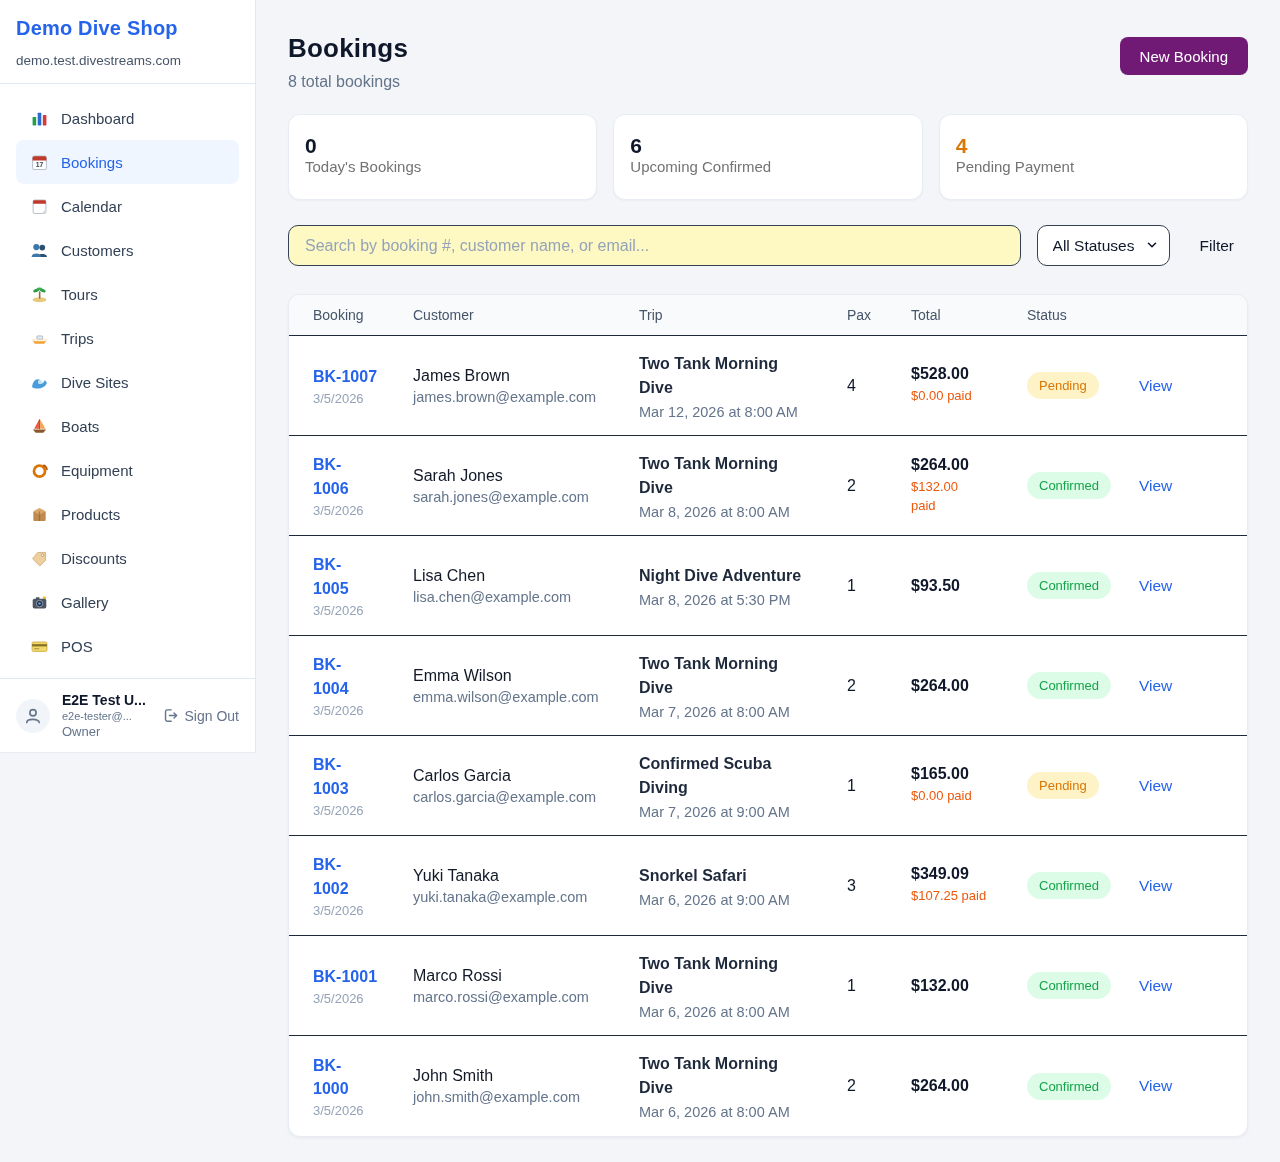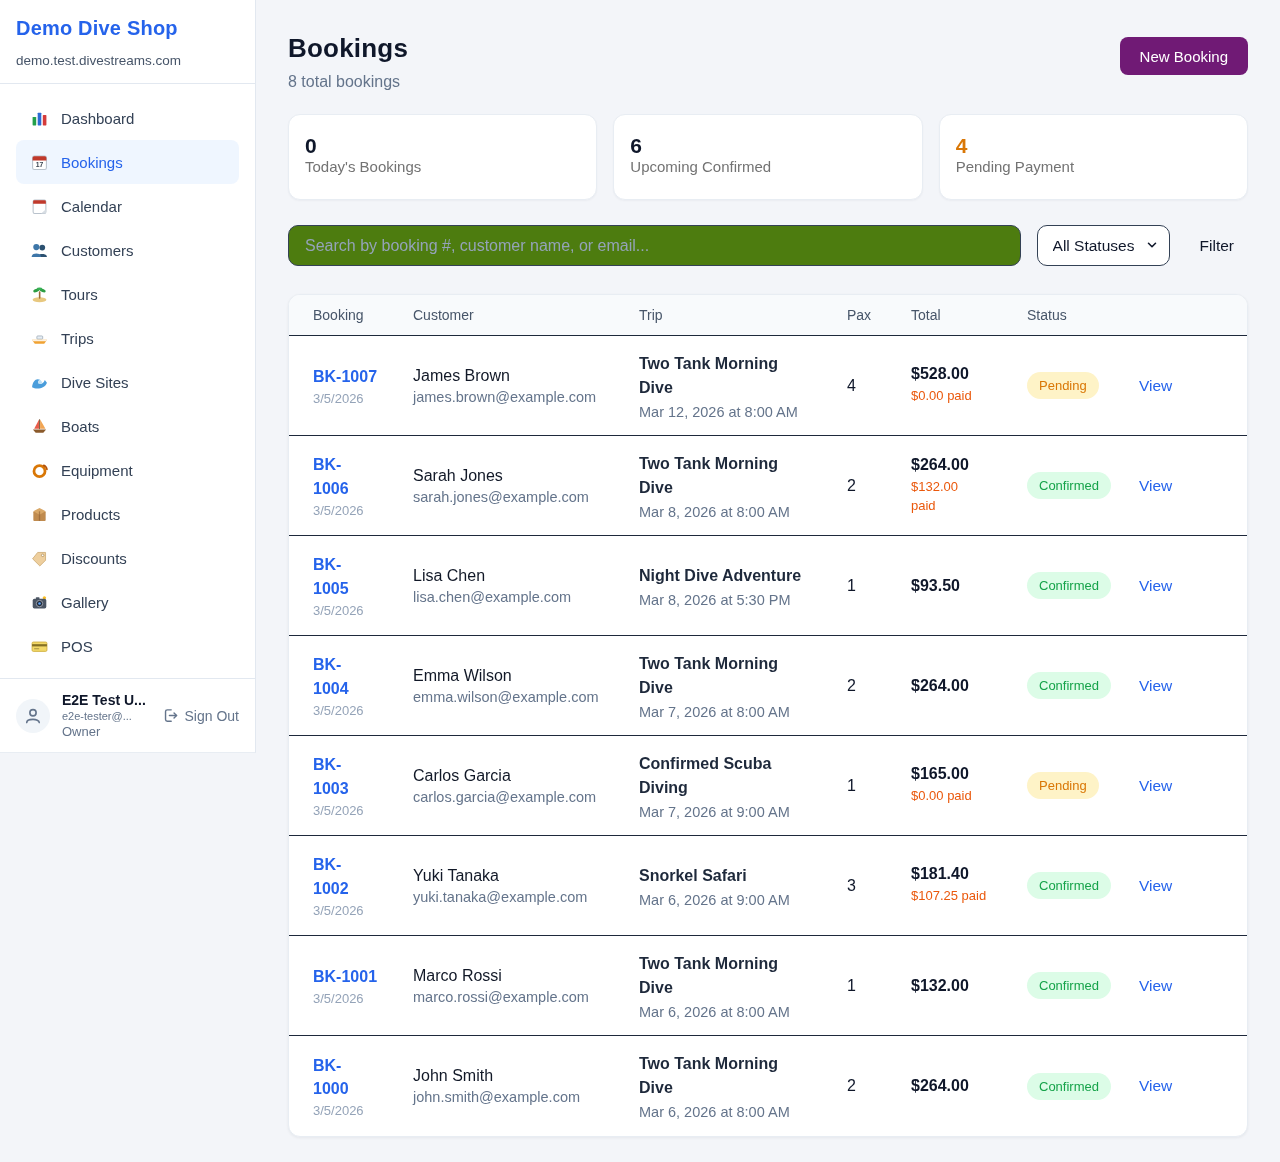--- a/index.html
+++ b/index.html
@@ -39,21 +39,21 @@
 
   .stats { display:flex; gap:16px; margin-top:23px; }
   .stat-card { flex:1; background:#ffffff; border:1px solid #e8edf3; border-radius:12px; padding:19px 16px;
                height:86px; box-shadow:0 1px 2px rgba(15,23,42,.04); }
   .stat-value { font-size:21px; font-weight:700; color:#0f172a; }
   .stat-value.orange { color:#d97706; }
   .stat-label { font-size:15px; color:#737373; }
 
   .filter-row { display:flex; align-items:center; gap:16px; margin-top:25px; }
   .search-input { flex:1; height:41px; border:1.5px solid #334155; border-radius:10px; padding:0 16px;
-                  font-size:16px; font-family:inherit; color:#0f172a; background:#4d7c0f; outline:none; }
+                  font-size:16px; font-family:inherit; color:#0f172a; background:#fef9c3; outline:none; }
   .search-input::placeholder { color:#94a3b8; }
   .select-wrap { position:relative; }
   .status-select { appearance:none; -webkit-appearance:none; height:41px; border:1.5px solid #334155; border-radius:10px;
                    background:#fff; padding:0 34px 0 15px; font-size:15.5px; font-family:inherit; color:#0f172a; cursor:pointer; }
   .select-chevron { position:absolute; right:11px; top:13px; pointer-events:none; }
   .filter-btn { background:none; border:none; font-family:inherit; font-size:15.5px; font-weight:500;
                 color:#0f172a; padding:0 14px; cursor:pointer; }
 
   
   .table-card { margin-top:28px; background:#ffffff; border:1px solid #e8edf3; border-radius:12px;
@@ -437,21 +437,21 @@
     <div>
       <div class="cust-name">Yuki Tanaka</div>
       <div class="cust-email">yuki.tanaka@example.com</div>
     </div>
     <div>
       <div class="trip-name">Snorkel Safari</div>
       <div class="trip-date">Mar 6, 2026 at 9:00 AM</div>
     </div>
     <div class="pax">3</div>
     <div>
-      <div class="total">$181.40</div>
+      <div class="total">$349.09</div>
       <div class="paid">$107.25 paid</div>
     </div>
     <div>
       <span class="badge confirmed">Confirmed</span>
     </div>
     <div class="view-link">View</div>
   </div>
 
   <div class="tgrid trow">
     <div>

